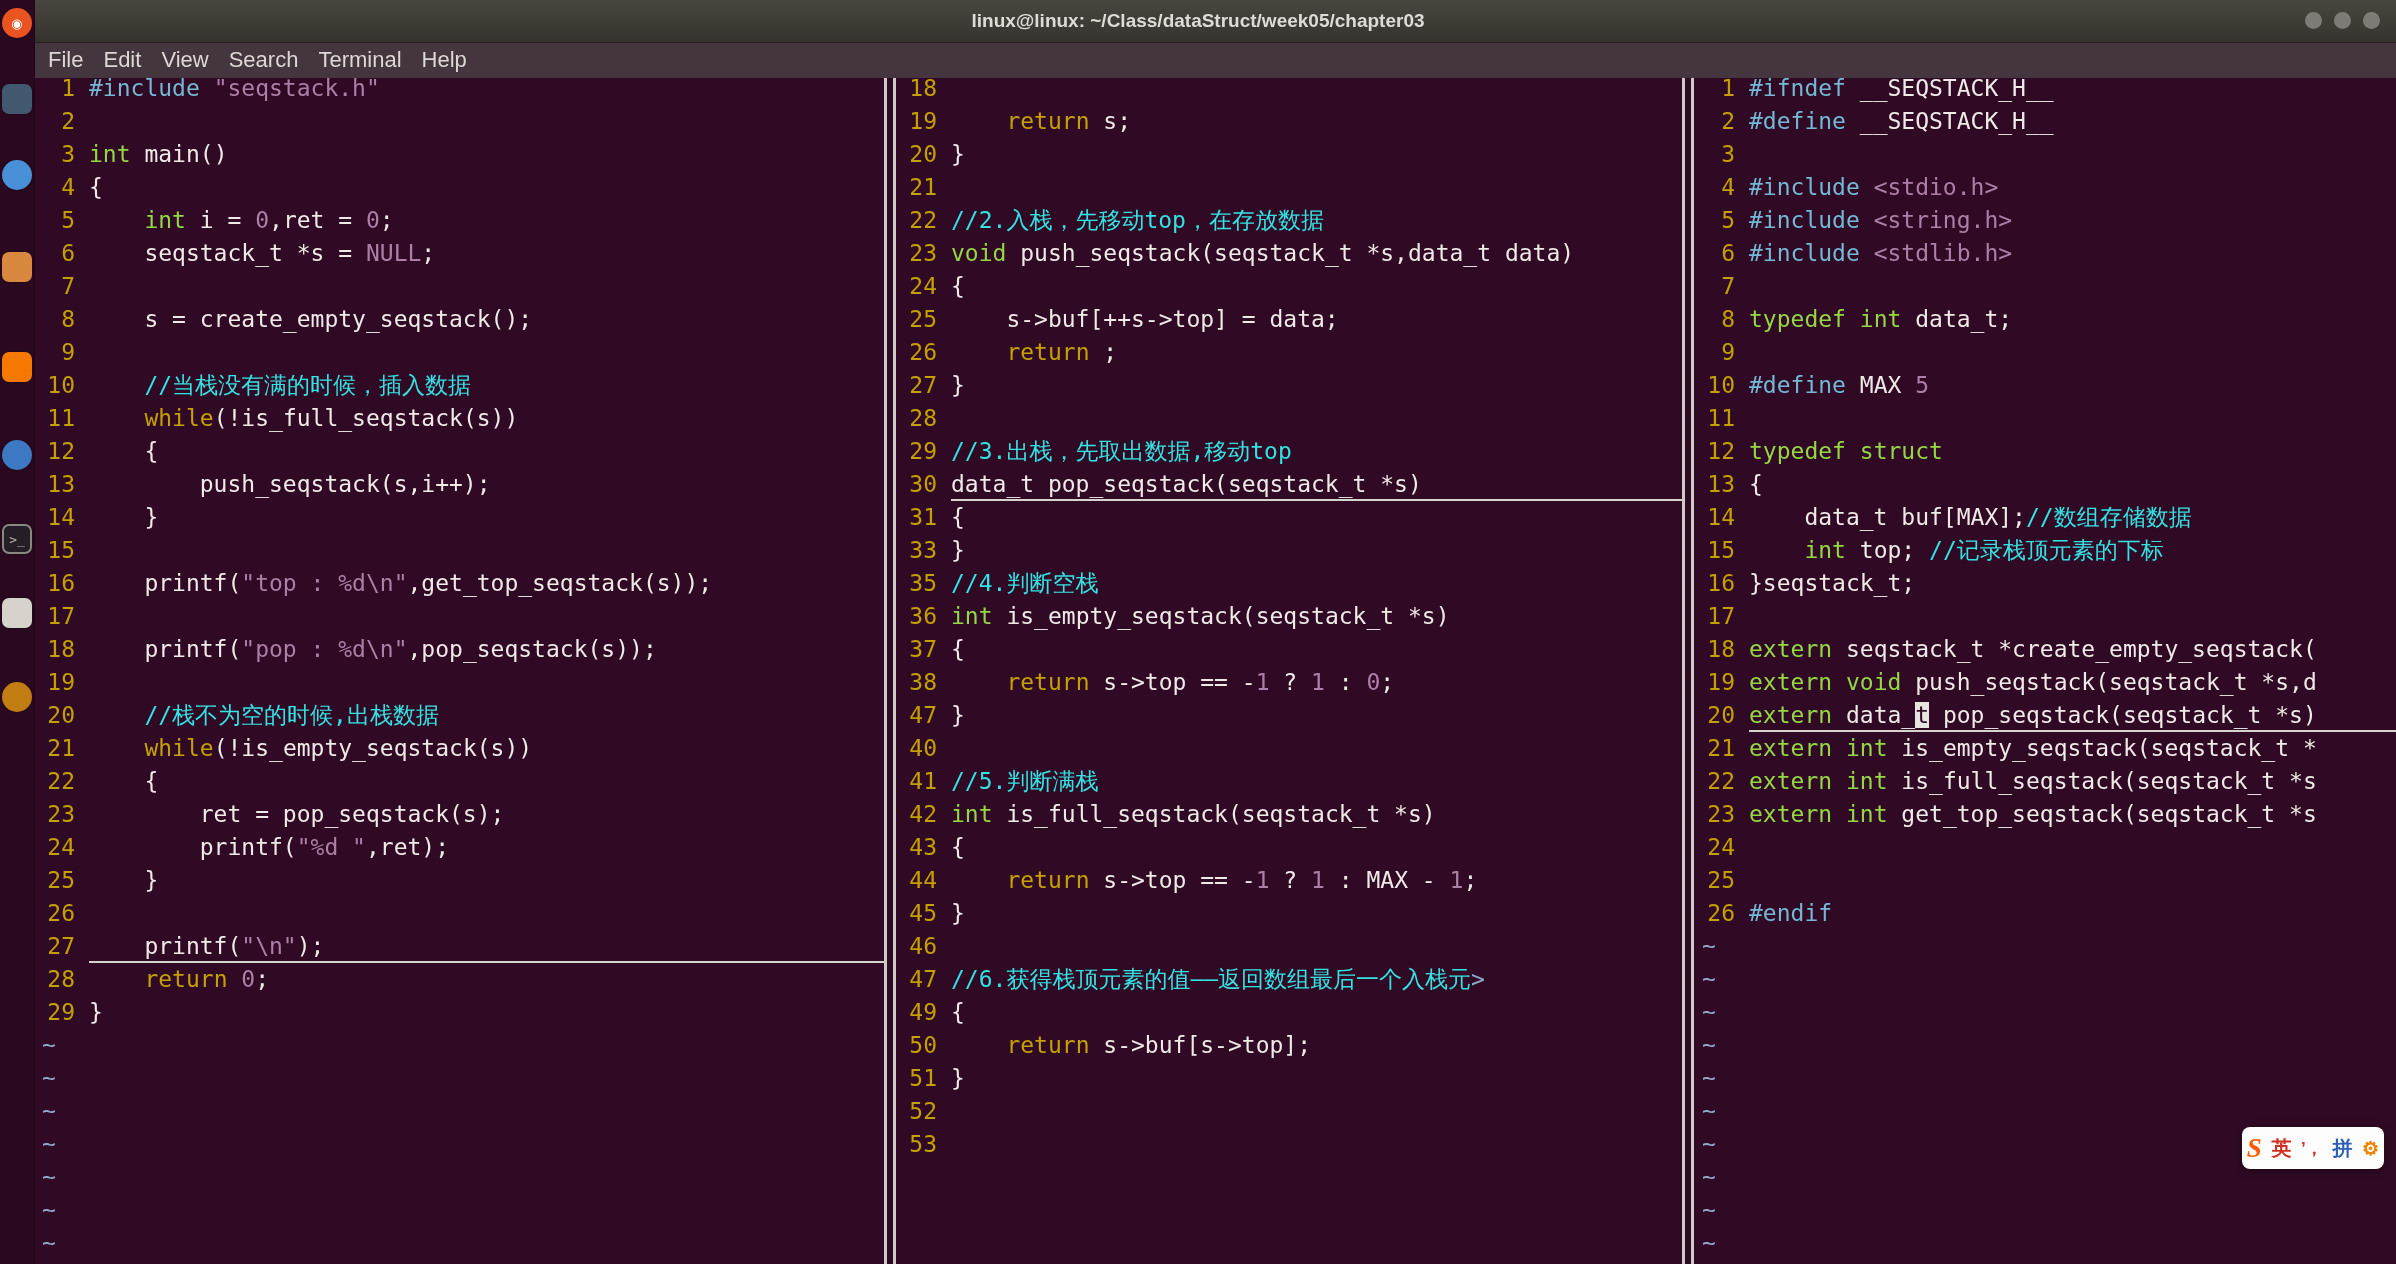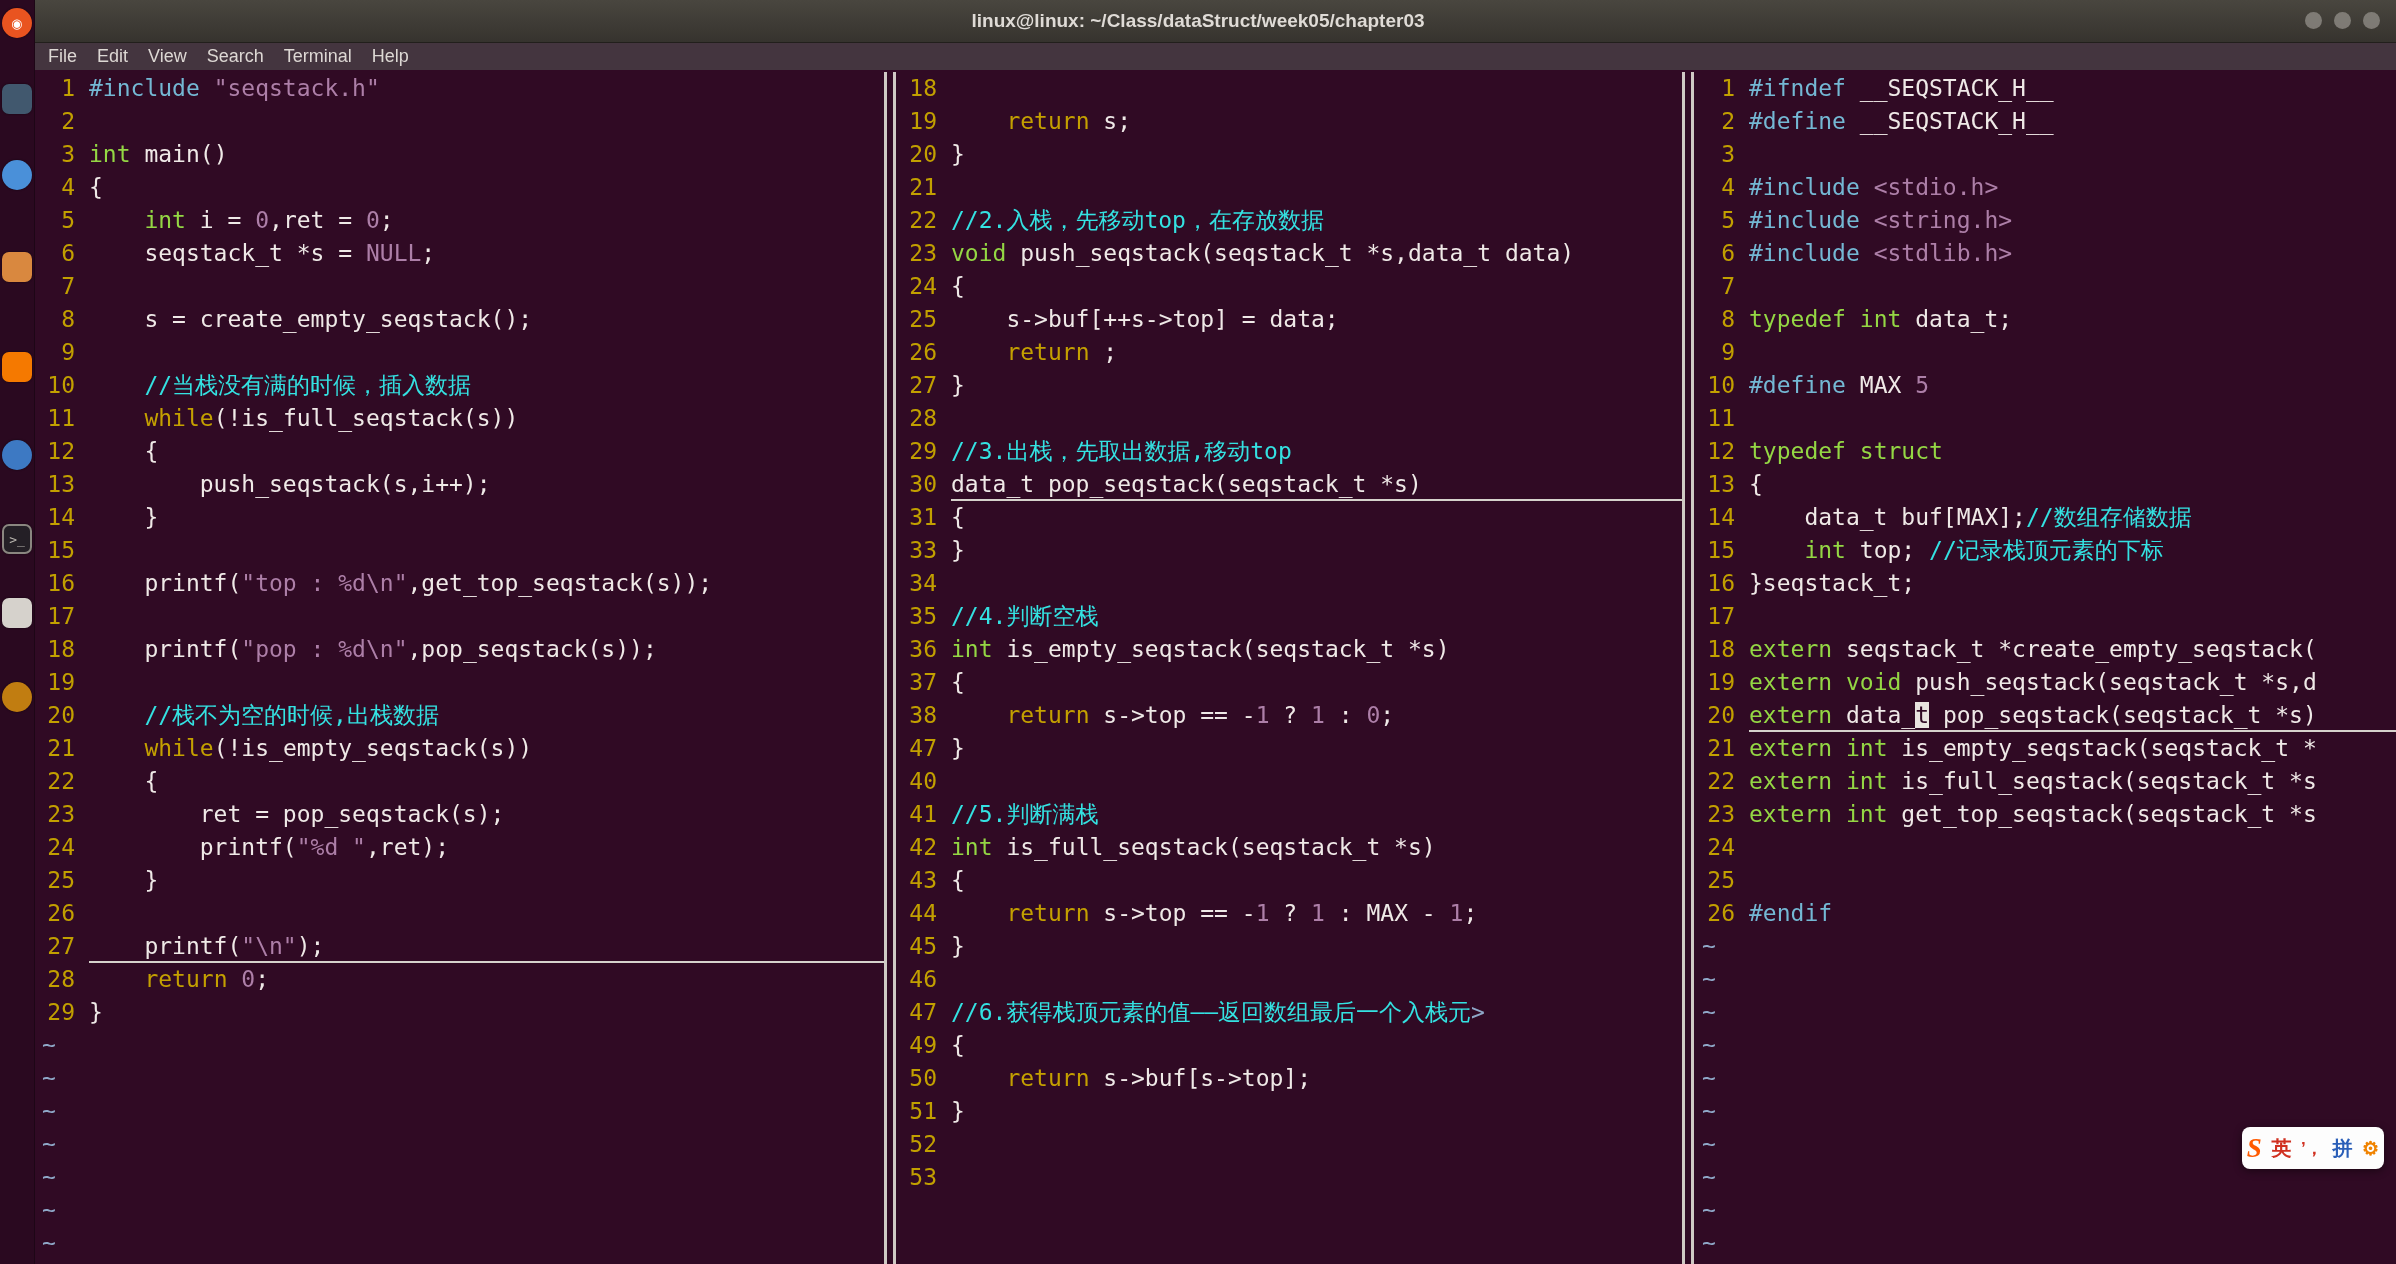--- a/index.html
+++ b/index.html
@@ -29,22 +29,22 @@
   .dock-icon {
     position:absolute; left:2px; width:30px; height:30px; border-radius:7px;
     display:flex; align-items:center; justify-content:center;
     font-size:13px; color:#ffffff; box-shadow:0 0 2px rgba(0,0,0,.6);
   }
   .dock-icon.circle { border-radius:50%; }
   .dock-icon.bordered { border:2px solid #8a8680; box-sizing:border-box; font-family:"DejaVu Sans Mono",monospace; color:#b8b4ae; }
 
   
   .menubar {
-    position:absolute; left:34px; top:42px; right:0; height:28px;
-    background:#44353f; color:#ddd8d4; font-size:18px;
+    position:absolute; left:34px; top:42px; right:0; height:36px;
+    background:#44353f; color:#ddd8d4; font-size:22px;
     display:flex; align-items:center; padding-left:4px; z-index:3;
   }
   .menu-item { padding:0 10px; }
 
   
   .term {
     position:absolute; left:34px; top:72px; right:0; bottom:0;
     background:#300a24; display:flex;
     font-family:"DejaVu Sans Mono", monospace; font-size:23px;
   }
@@ -171,21 +171,20 @@
       <div class="code-line"><span class="lnum">23</span><span class="txt"><span class="t">void</span><span class="n"> push_seqstack(seqstack_t *s,data_t data)</span></span></div>
       <div class="code-line"><span class="lnum">24</span><span class="txt"><span class="n">{</span></span></div>
       <div class="code-line"><span class="lnum">25</span><span class="txt"><span class="n">    s-&gt;buf[++s-&gt;top] = data;</span></span></div>
       <div class="code-line"><span class="lnum">26</span><span class="txt"><span class="n">    </span><span class="s">return</span><span class="n"> ;</span></span></div>
       <div class="code-line"><span class="lnum">27</span><span class="txt"><span class="n">}</span></span></div>
       <div class="code-line"><span class="lnum">28</span><span class="txt"></span></div>
       <div class="code-line"><span class="lnum">29</span><span class="txt"><span class="c">//3.出栈，先取出数据,移动top</span></span></div>
       <div class="code-line ul"><span class="lnum">30</span><span class="txt"><span class="n">data_t pop_seqstack(seqstack_t *s)</span></span></div>
       <div class="code-line"><span class="lnum">31</span><span class="txt"><span class="n">{</span></span></div>
       <div class="code-line"><span class="lnum">33</span><span class="txt"><span class="n">}</span></span></div>
-      <div class="code-line"><span class="lnum">34</span><span class="txt"></span></div>
       <div class="code-line"><span class="lnum">35</span><span class="txt"><span class="c">//4.判断空栈</span></span></div>
       <div class="code-line"><span class="lnum">36</span><span class="txt"><span class="t">int</span><span class="n"> is_empty_seqstack(seqstack_t *s)</span></span></div>
       <div class="code-line"><span class="lnum">37</span><span class="txt"><span class="n">{</span></span></div>
       <div class="code-line"><span class="lnum">38</span><span class="txt"><span class="n">    </span><span class="s">return</span><span class="n"> s-&gt;top == -</span><span class="k">1</span><span class="n"> ? </span><span class="k">1</span><span class="n"> : </span><span class="k">0</span><span class="n">;</span></span></div>
       <div class="code-line"><span class="lnum">47</span><span class="txt"><span class="n">}</span></span></div>
       <div class="code-line"><span class="lnum">40</span><span class="txt"></span></div>
       <div class="code-line"><span class="lnum">41</span><span class="txt"><span class="c">//5.判断满栈</span></span></div>
       <div class="code-line"><span class="lnum">42</span><span class="txt"><span class="t">int</span><span class="n"> is_full_seqstack(seqstack_t *s)</span></span></div>
       <div class="code-line"><span class="lnum">43</span><span class="txt"><span class="n">{</span></span></div>
       <div class="code-line"><span class="lnum">44</span><span class="txt"><span class="n">    </span><span class="s">return</span><span class="n"> s-&gt;top == -</span><span class="k">1</span><span class="n"> ? </span><span class="k">1</span><span class="n"> : MAX - </span><span class="k">1</span><span class="n">;</span></span></div>

